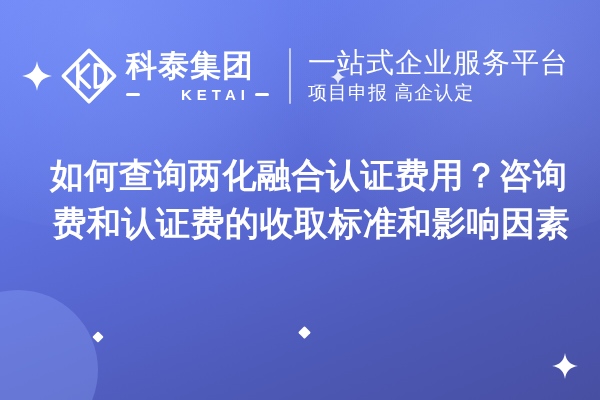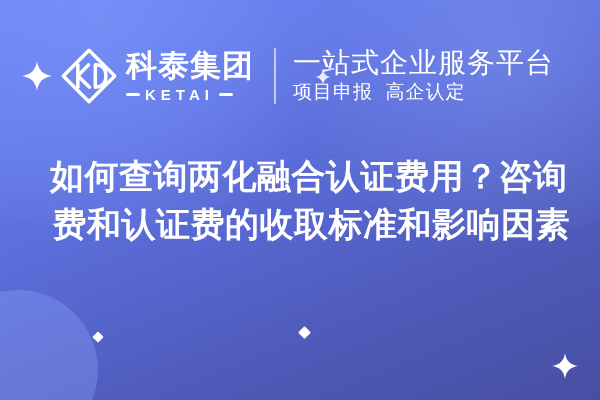--- a/index.html
+++ b/index.html
@@ -116,20 +116,21 @@
     width: 14px;
     background: #ffffff;
     border-radius: 2px;
   }
   .brand-en {
     font-size: 15px;
     font-weight: 700;
     color: #ffffff;
     letter-spacing: 5px;
     white-space: nowrap;
+    margin-left: 36px;
   }
 
   .divider {
     margin-left: 20px;
     width: 2px;
     height: 56px;
     background: rgba(255,255,255,0.62);
     border-radius: 1px;
     flex: 0 0 auto;
   }
@@ -145,21 +146,21 @@
   .tagline-main {
     font-family: "DejaVu Sans", "Liberation Sans", sans-serif;
     font-size: 28px;
     font-weight: 400;
     color: #ffffff;
     letter-spacing: 1px;
     line-height: 1.15;
     white-space: nowrap;
   }
   .tagline-sub {
-    font-family: Liberation Mono, monospace;
+    font-family: Liberation Sans, sans-serif;
     font-size: 19px;
     font-weight: 400;
     color: #ffffff;
     letter-spacing: 1px;
     line-height: 1.2;
     margin-top: 3px;
     white-space: nowrap;
   }
   .sparkle-tagline {
     position: absolute;
@@ -171,21 +172,21 @@
   }
 
   
   .title-block {
     position: absolute;
     left: 50px;
     top: 152px;
     width: 520px;
   }
   .title-line {
-    font-family: Liberation Sans, sans-serif;
+    font-family: Liberation Serif, serif;
     font-size: 34px;
     font-weight: 700;
     color: #ffffff;
     line-height: 48px;
     letter-spacing: 0.5px;
     white-space: nowrap;
   }
   .title-line.l2 {
     margin-left: -8px;
     text-align: right;

